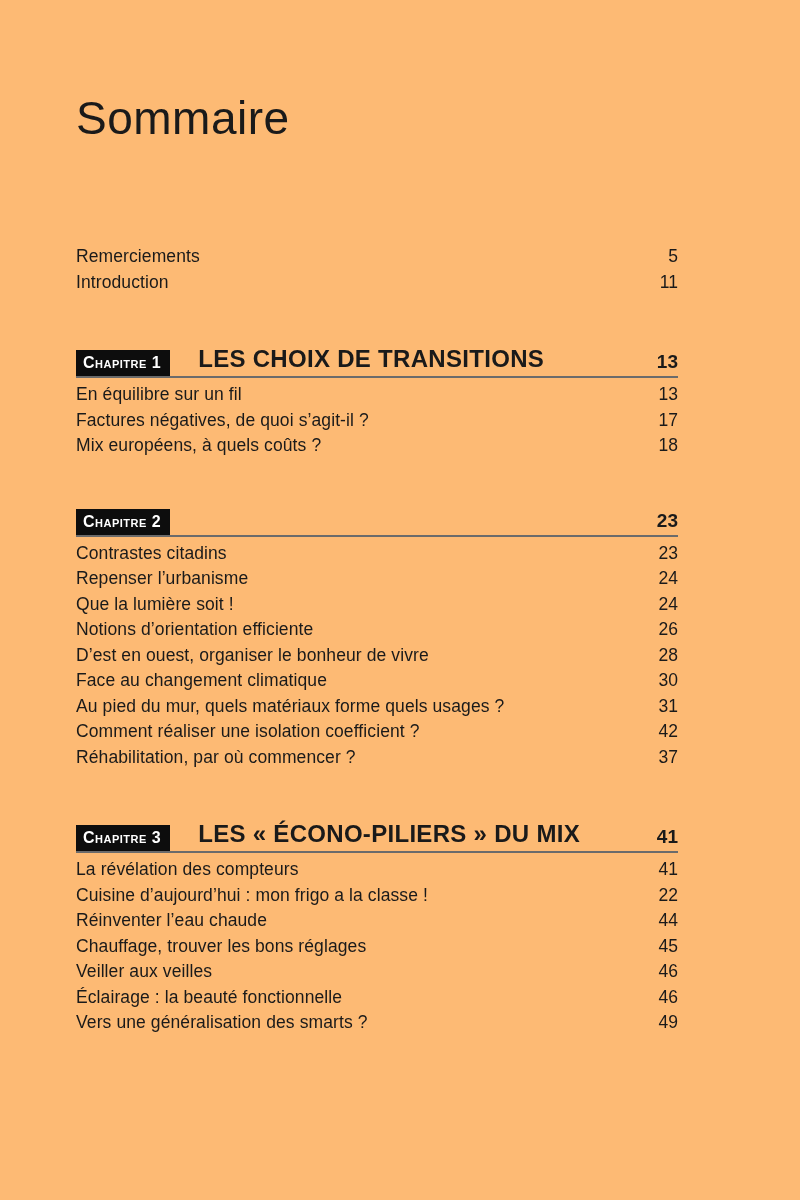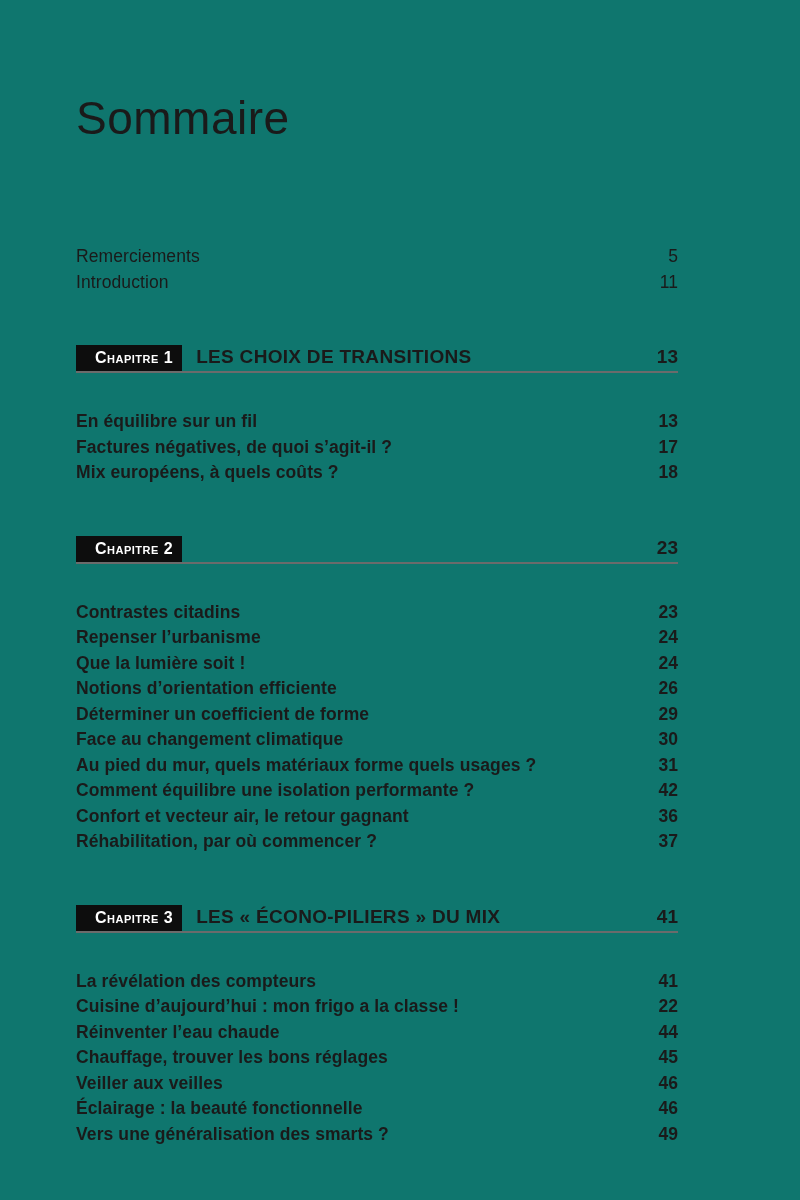--- a/index.html
+++ b/index.html
@@ -11,21 +11,21 @@
   *{margin:0;padding:0;box-sizing:border-box;}
   html,body{background:#ffffff;}
   body{
     width:800px;height:1200px;
     font-family:"Liberation Sans", sans-serif;
     color:var(--text);
     overflow:hidden;
   }
   .page{
     width:800px;height:1200px;
-    background:#0f766e;
+    background:#fdba74;
     position:relative;
   }
   .content{
     position:absolute;
     left:76px;
     top:0;
     width:602px;
   }
   .doc-title{
     margin-top:92px;
@@ -63,39 +63,38 @@
     min-height:27px;
   }
   .chapter-badge{
     display:inline-block;
     background:var(--badge-bg);
     color:var(--badge-text);
     font-variant:small-caps;
     font-weight:bold;
     font-size:16px;
     line-height:25px;
-    padding:0 9px 1px 19px;
+    padding:0 9px 1px 7px;
     letter-spacing:0.5px;
   }
   .chapter-title{
-    margin-left:14px;
+    margin-left:28px;
     font-weight:bold;
-    font-size:19px;
+    font-size:24px;
     letter-spacing:0.3px;
     padding-bottom:3px;
   }
   .chapter-page{
     margin-left:auto;
     font-weight:bold;
     font-size:19px;
     padding-bottom:3px;
   }
   .chapter-entries{
-    margin-top:36px;
-    font-weight:bold;
+    margin-top:4px;
   }
 </style>
 </head>
 <body>
 
 <div class="page">
   <div class="content">
     <h1 class="doc-title">Sommaire</h1>
 
     <div class="front-matter" id="front-matter">
@@ -147,38 +146,34 @@
             </div>
             <div class="toc-row">
               <span class="toc-label">Que la lumière soit !</span>
               <span class="toc-page">24</span>
             </div>
             <div class="toc-row">
               <span class="toc-label">Notions d’orientation efficiente</span>
               <span class="toc-page">26</span>
             </div>
             <div class="toc-row">
-              <span class="toc-label">Déterminer un coefficient de forme</span>
-              <span class="toc-page">29</span>
+              <span class="toc-label">D’est en ouest, organiser le bonheur de vivre</span>
+              <span class="toc-page">28</span>
             </div>
             <div class="toc-row">
               <span class="toc-label">Face au changement climatique</span>
               <span class="toc-page">30</span>
             </div>
             <div class="toc-row">
               <span class="toc-label">Au pied du mur, quels matériaux forme quels usages ?</span>
               <span class="toc-page">31</span>
             </div>
             <div class="toc-row">
-              <span class="toc-label">Comment équilibre une isolation performante ?</span>
+              <span class="toc-label">Comment réaliser une isolation coefficient ?</span>
               <span class="toc-page">42</span>
-            </div>
-            <div class="toc-row">
-              <span class="toc-label">Confort et vecteur air, le retour gagnant</span>
-              <span class="toc-page">36</span>
             </div>
             <div class="toc-row">
               <span class="toc-label">Réhabilitation, par où commencer ?</span>
               <span class="toc-page">37</span>
             </div>
           </div>
         </section>
         <section class="chapter">
           <div class="chapter-heading">
             <span class="chapter-badge">Chapitre 3</span>

